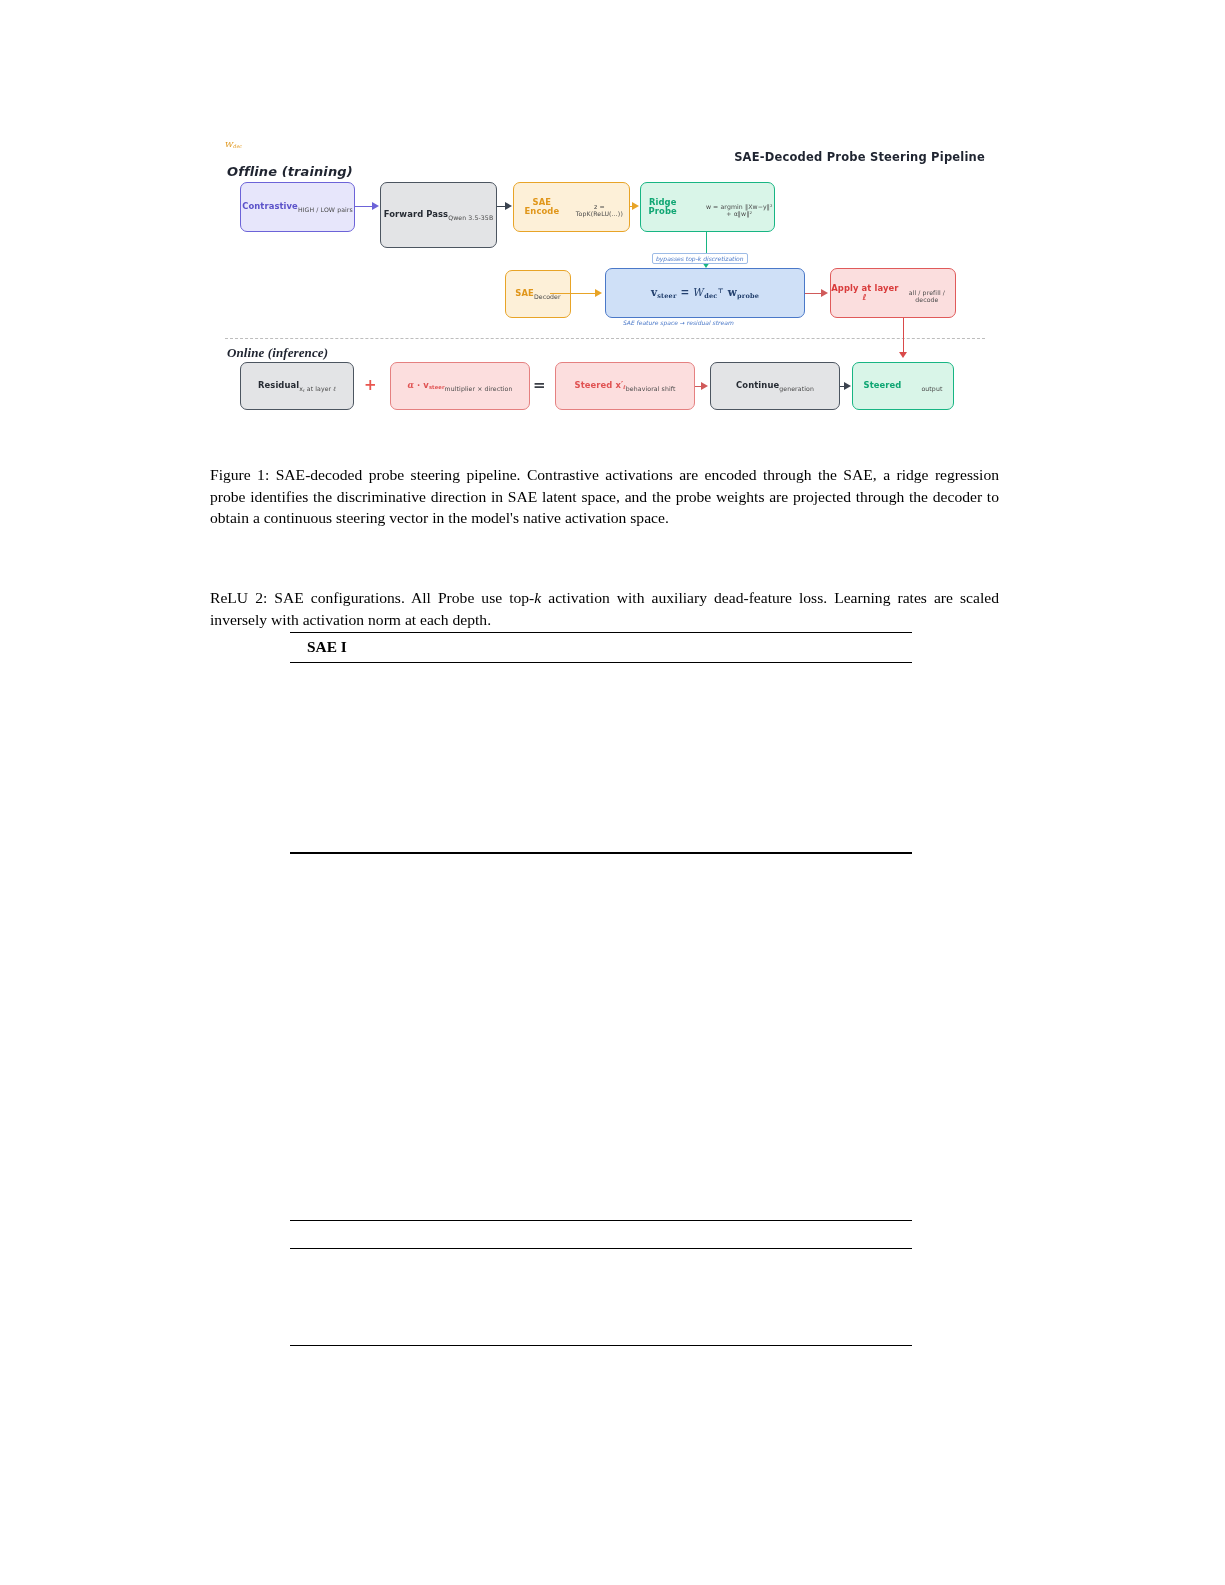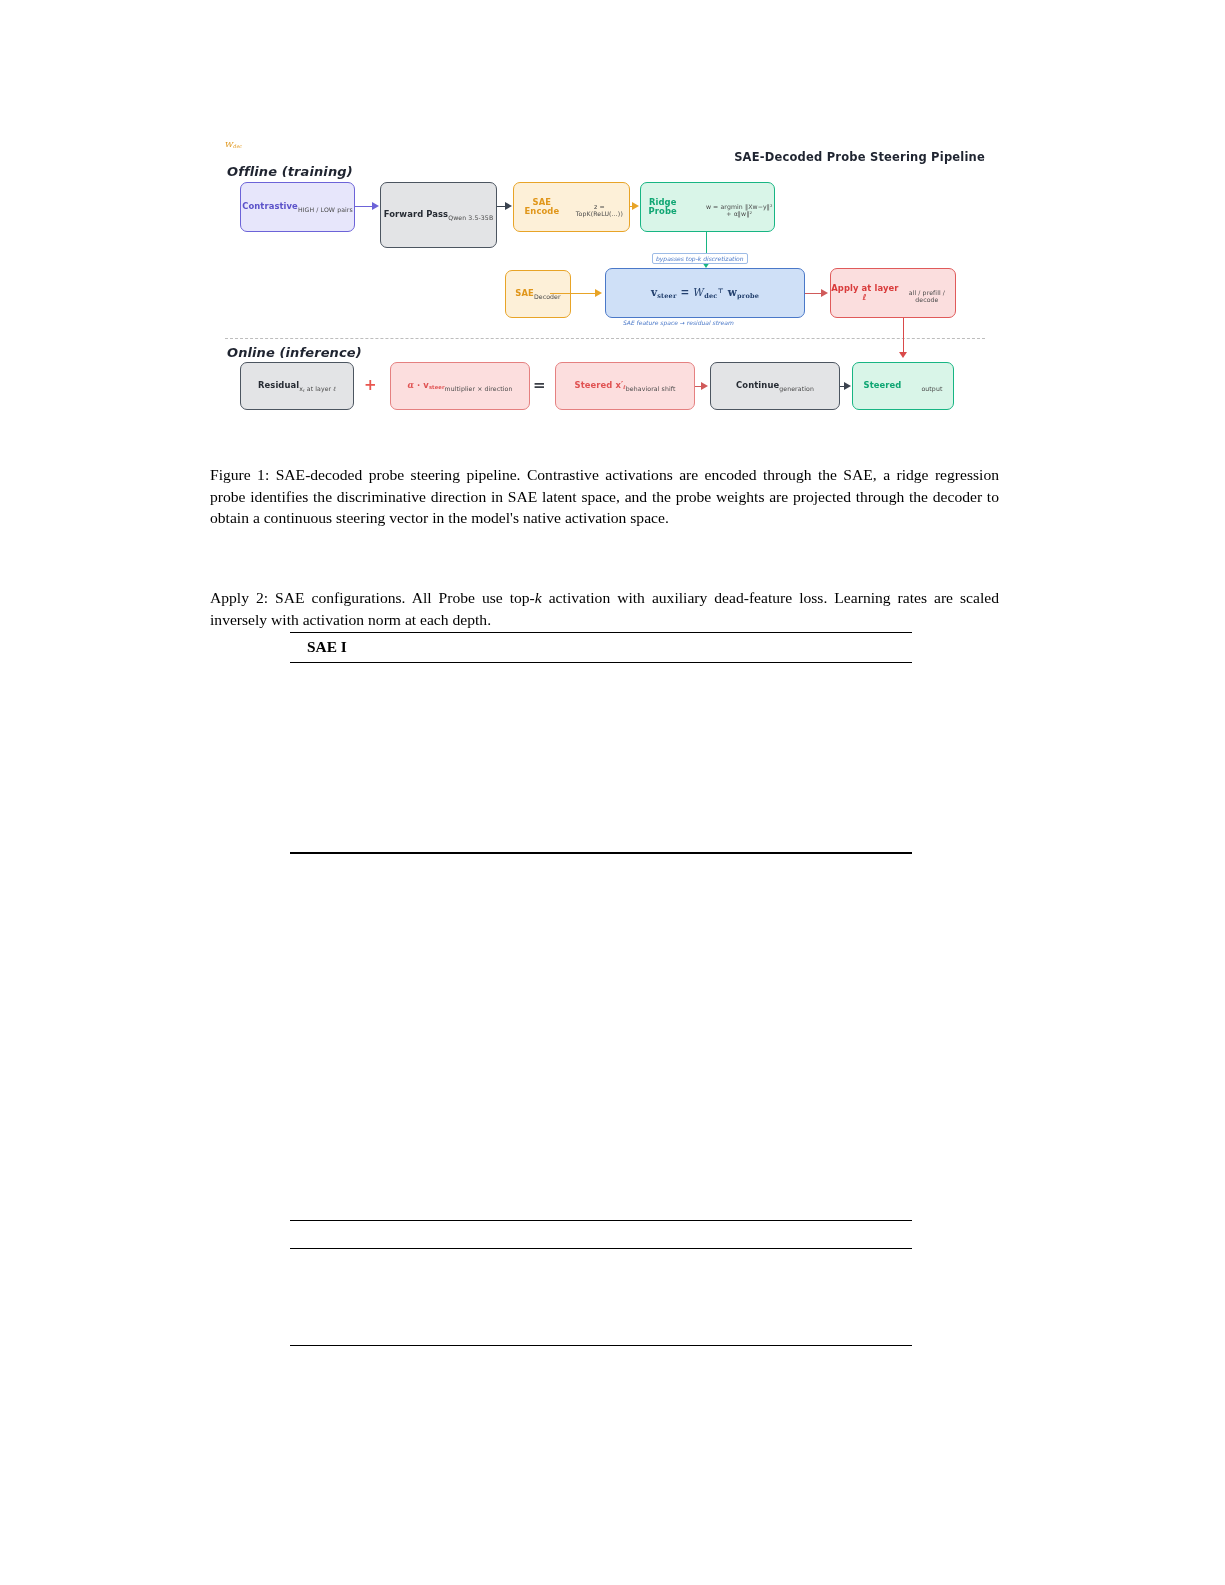--- a/index.html
+++ b/index.html
@@ -41,21 +41,21 @@
   .phase-label {
     position: absolute;
     font-family: "DejaVu Sans", sans-serif;
     font-style: italic;
     font-weight: bold;
     font-size: 13px;
     color: #1f2430;
     letter-spacing: 0.1px;
   }
   .phase-offline { left: 2px; top: 24px; }
-  .phase-online  { left: 2px; top: 205px; }
+  .phase-online  { left: 2px; top: 205px; font-family: Liberation Serif, serif; }
 
   .divider {
     position: absolute;
     left: 0;
     top: 198px;
     width: 760px;
     border-top: 1px dashed #bdbdbd;
     height: 0;
   }
 
@@ -356,21 +356,21 @@
 
   <div class="arrow-h" style="left:470px; top:246px; width:7px; border-top-color:#d05a5a;"></div>
   <div class="head head-r" style="left:476px; top:242px; border-left:7px solid #d05a5a;"></div>
 
   <div class="arrow-h" style="left:615px; top:246px; width:5px; border-top-color:#3b434f;"></div>
   <div class="head head-r" style="left:619px; top:242px; border-left:7px solid #3b434f;"></div>
 </div>
 
 <div class="bodytext" id="fig-caption"><span>Figure 1:</span><span> SAE-decoded probe steering pipeline. Contrastive activations are encoded through the SAE, a ridge regression probe identifies the discriminative direction in SAE latent space, and the probe weights are projected through the decoder to obtain a continuous steering vector in the model's native activation space.</span></div>
 
-<div class="bodytext" id="tbl-caption"><span>Apply 2:</span><span> SAE configurations. All Probe use top-</span><span class="it">k</span><span> activation with auxiliary dead-feature loss. Learning rates are scaled inversely with activation norm at each depth.</span></div>
+<div class="bodytext" id="tbl-caption"><span>ReLU 2:</span><span> SAE configurations. All Probe use top-</span><span class="it">k</span><span> activation with auxiliary dead-feature loss. Learning rates are scaled inversely with activation norm at each depth.</span></div>
 
 <div id="table2">
   <div class="rule rule-thin rule-a"></div>
   <div id="tbl-head">SAE I</div>
   <div class="rule rule-thin rule-b"></div>
   <div class="rule rule-thick rule-c"></div>
   <div class="rule rule-thin rule-d"></div>
   <div class="rule rule-thin rule-e"></div>
   <div class="rule rule-thin rule-f"></div>
 </div>

